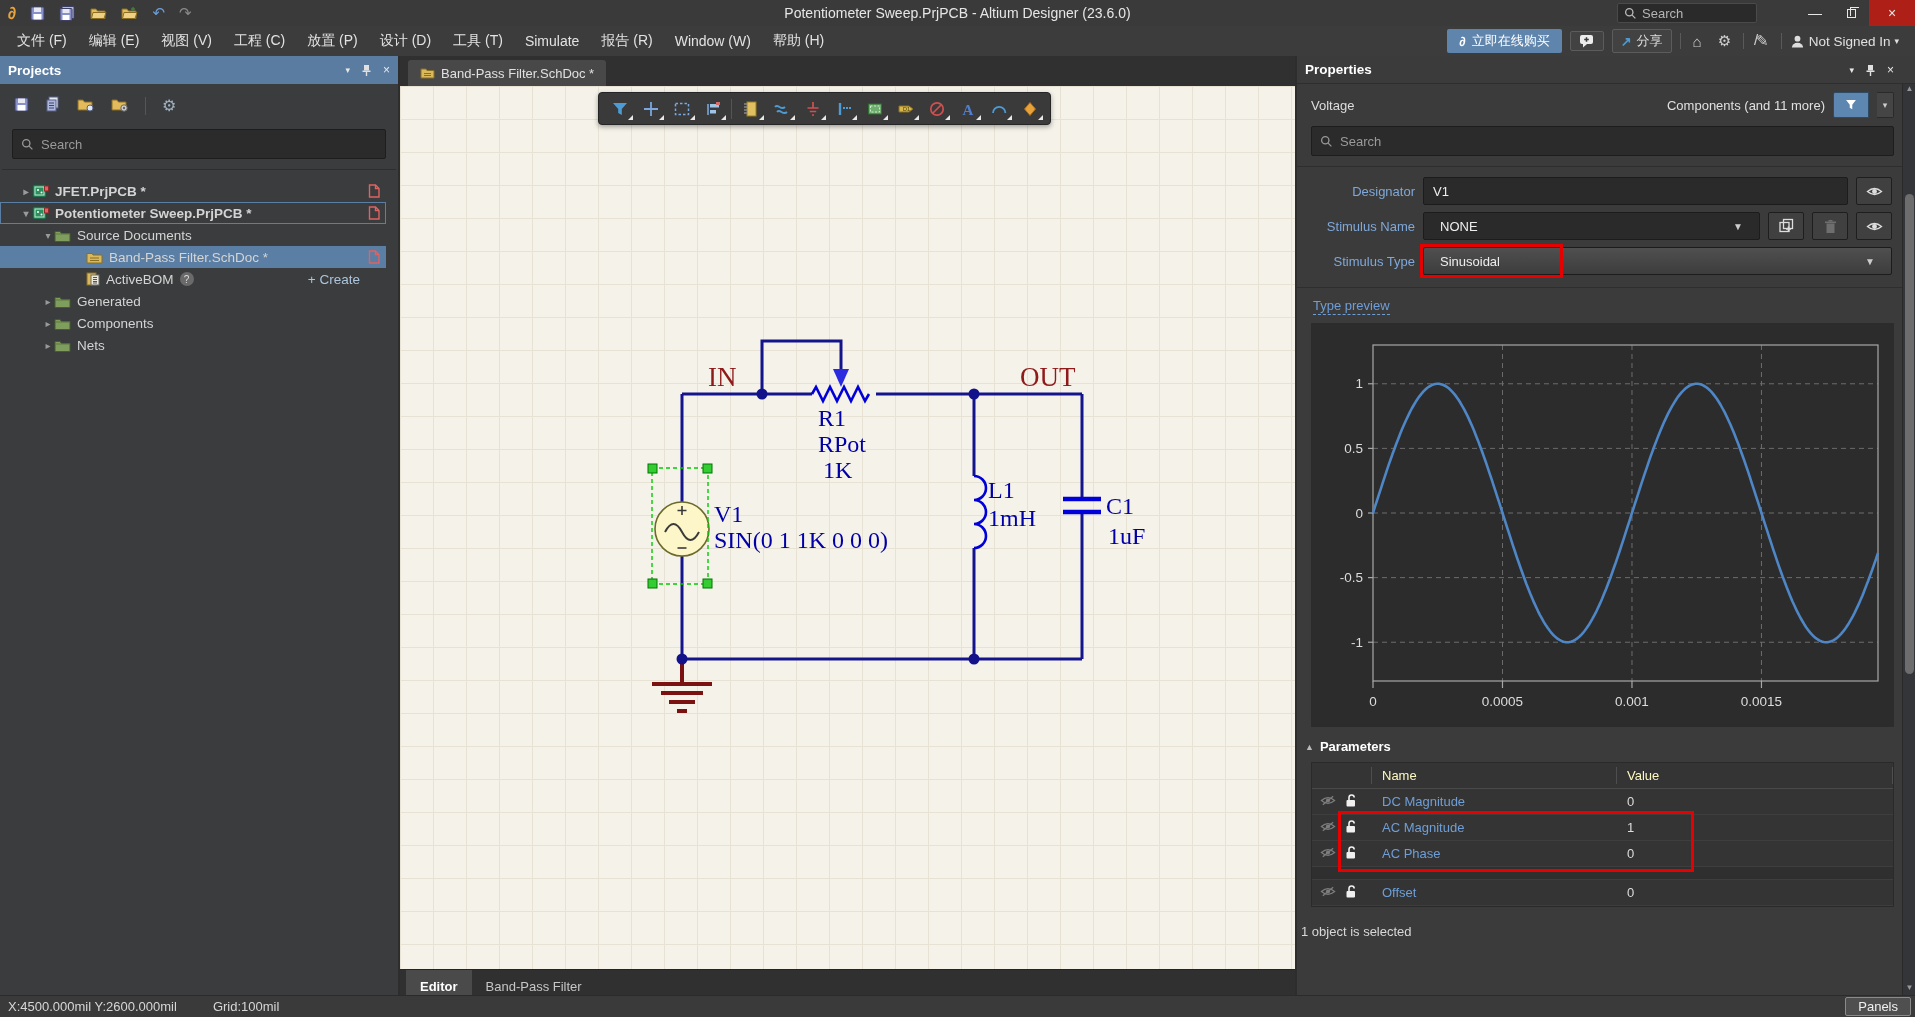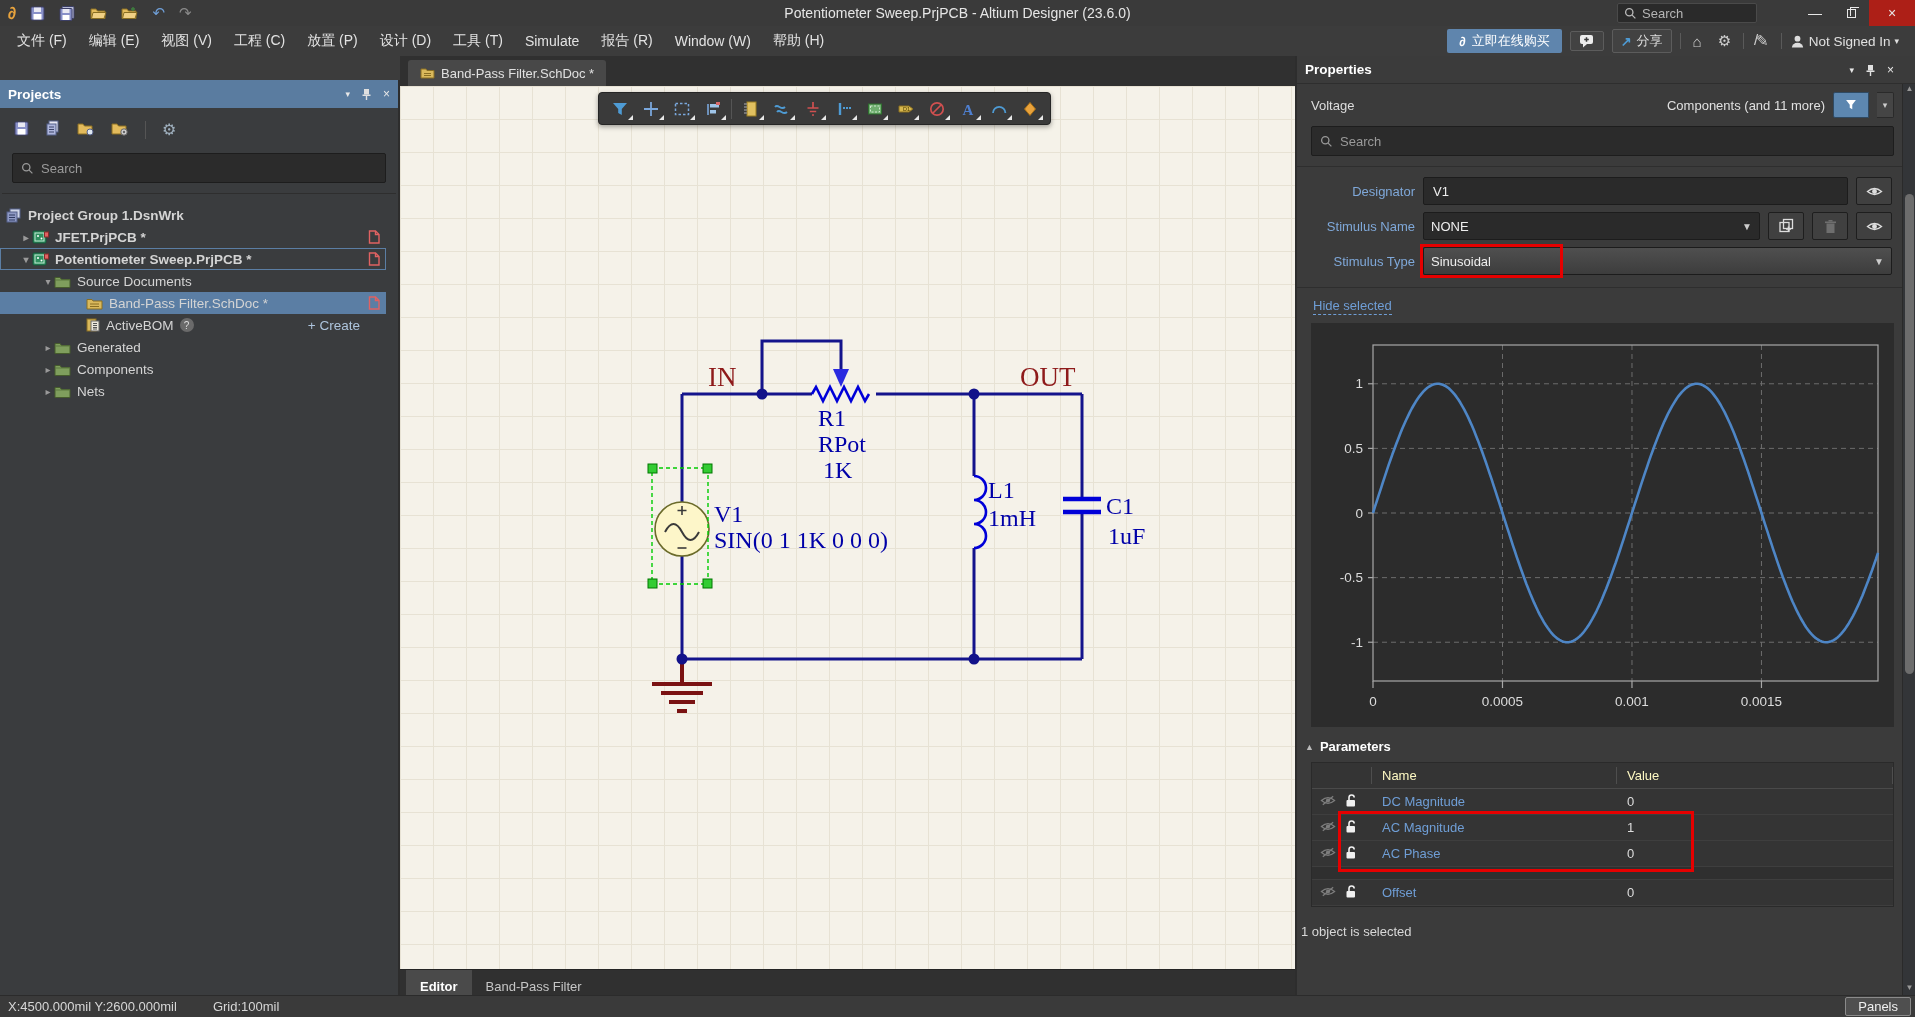--- a/index.html
+++ b/index.html
@@ -32,21 +32,21 @@
   .sq-btn { background:#424242; border:1px solid #5c5c5c; border-radius:2px; padding:2px 8px; display:flex; align-items:center; gap:5px; }
   .share-arrow { color:#4e9bd4; font-weight:bold; }
   .mb-ico { color:#d0d0d0; font-size:15px; padding:0 4px; }
   .mb-sep { width:1px; height:16px; background:#5a5a5a; }
   .signin { display:flex; align-items:center; gap:4px; color:#e0e0e0; font-size:13.5px; }
 
   
   .main { flex:1 1 auto; display:flex; min-height:0; }
 
   
-  .projects { width:400px; flex:0 0 auto; background:#3a3c3e; display:flex; flex-direction:column; border-right:2px solid #2d2d2d;margin-top:24px; }
+  .projects { width:400px; flex:0 0 auto; background:#3a3c3e; display:flex; flex-direction:column; border-right:2px solid #2d2d2d; }
   .panel-head { height:28px; display:flex; align-items:center; padding:0 8px; font-weight:bold; font-size:13.5px; color:#fff; }
   .projects .panel-head { background:#5a7ca0; }
   .ph-ctrl { margin-left:auto; display:flex; align-items:center; gap:12px; font-weight:normal; color:#e8e8e8; }
   .proj-tools { display:flex; align-items:center; gap:16px; padding:12px 14px 8px; }
   .searchbox { margin:6px 12px 10px; height:30px; background:#2b2b2b; border:1px solid #1d1d1d; border-radius:2px;
                display:flex; align-items:center; gap:7px; padding:0 8px; color:#9a9a9a; }
   .proj-divider { height:1px; background:#2e2e2e; margin:0 2px 6px; }
   .tree { flex:1; overflow:hidden; padding-top:4px; }
   .tree-row { height:22px; display:flex; align-items:center; position:relative; margin-right:12px; color:#d4d4d4; font-size:13.5px; white-space:nowrap; }
   .tree-row .exp { width:12px; color:#9a9a9a; font-size:10px; flex:0 0 auto; text-align:center; }
@@ -85,21 +85,21 @@
   .voltage-row { display:flex; align-items:center; padding:8px 8px 6px 14px; gap:8px; }
   .scope { margin-left:auto; color:#e0e0e0; }
   .filter-btn { width:36px; height:26px; background:#5d87b0; border:1px solid #2f4a63; border-radius:2px 0 0 2px; display:flex; align-items:center; justify-content:center; }
   .filter-drop { width:17px; height:26px; background:#454545; border:1px solid #2a2a2a; border-left:none; border-radius:0 2px 2px 0;
                  display:flex; align-items:center; justify-content:center; font-size:9px; color:#ccc; }
   .fields { padding:10px 10px 8px 6px; border-top:1px solid #2e2e2e; display:flex; flex-direction:column; gap:7px; }
   .frow { display:flex; align-items:center; gap:8px; position:relative; }
   .flabel { width:112px; text-align:right; color:#7fa8d9; flex:0 0 auto; }
   .tinput { flex:1; height:28px; background:#2a2a2a; border:1px solid #1c1c1c; border-radius:2px; color:#eee; display:flex; align-items:center; padding:0 9px; }
   .combo { flex:1; height:28px; background:linear-gradient(#4f4f4f,#3d3d3d); border:1px solid #1c1c1c; border-radius:2px; color:#eee;
-           display:flex; align-items:center; padding:0 7px; position:relative; }
+           display:flex; align-items:center; padding:0 16px; position:relative; }
   .combo .car { margin-left:auto; font-size:10px; color:#ccc; }
   .mini-btn { width:36px; height:28px; background:#404040; border:1px solid #1e1e1e; border-radius:2px; display:flex; align-items:center; justify-content:center; flex:0 0 auto; }
   .ann { position:absolute; border:3px solid #e60000; pointer-events:none; z-index:6; }
   .hide-preview { color:#6f9ed6; border-bottom:1px dashed #6f9ed6; align-self:flex-start; margin:10px 0 8px 16px; padding-bottom:1px; }
   .chart-wrap { margin:0 8px 0 14px; height:404px; background:#2c2c2c; flex:0 0 auto; }
   .params-head { display:flex; align-items:center; gap:6px; margin:12px 0 8px 8px; color:#fff; font-weight:bold; }
   .params-head .tri { font-size:9px; color:#bbb; }
   .params-table { margin:0 8px 0 14px; background:#343434; border:1px solid #2a2a2a; position:relative; flex:0 0 auto; }
   .pt-head { height:26px; display:flex; align-items:center; color:#fef9c3; border-bottom:1px solid #4a4a4a; }
   .pt-c1 { width:60px; flex:0 0 auto; border-right:1px solid #4e4e4e; height:70%; }
@@ -263,31 +263,20 @@
       </div>
       <div class="searchbox">
         <svg width="13" height="13" viewBox="0 0 16 16">
             <circle cx="6.5" cy="6.5" r="4.5" fill="none" stroke="#999" stroke-width="1.6"></circle>
             <path d="M10 10l4 4" stroke="#999" stroke-width="1.6"></path>
           </svg>
         <span>Search</span>
       </div>
       <div class="proj-divider"></div>
       <div class="tree" id="tree">
-          <div class="tree-row bold" style="padding-left: 6px;">
-            <span class="ti">
-              <svg width="16" height="15" viewBox="0 0 16 15">
-                <rect x="4" y="1" width="10" height="9" fill="#cfd6e8" stroke="#55608a"></rect>
-                <rect x="1" y="4" width="10" height="10" fill="#8e99c4" stroke="#55608a"></rect>
-                <path d="M3 7h6M3 9.5h6M3 12h6" stroke="#2f3a60"></path>
-              </svg>
-            </span>
-            <span class="lbl">Project Group 1.DsnWrk</span>
-            <span class="spacer"></span>
-          </div>
           <div class="tree-row bold" style="padding-left: 20px;">
             <span class="exp">▸</span>
             <span class="ti">
               <svg width="17" height="14" viewBox="0 0 17 14">
                 <rect x="1" y="1" width="13" height="12" rx="1" fill="#2e8f5e" stroke="#14583a"></rect>
                 <rect x="3" y="3" width="9" height="8" fill="none" stroke="#bfe8d2"></rect>
                 <circle cx="6" cy="6" r="1" fill="#fff"></circle>
                 <circle cx="9.5" cy="8.5" r="1" fill="#fff"></circle>
                 <rect x="12.5" y="2" width="4" height="5" fill="#e06262" stroke="#8a2a2a"></rect>
               </svg>
@@ -641,21 +630,21 @@
           <div class="frow">
             <span class="flabel">Stimulus Type</span>
             <span class="combo">
                 <span>Sinusoidal</span>
                 <span class="car">▼</span>
               </span>
             <span class="ann" style="left:117px; top:-3px; width:143px; height:34px;"></span>
           </div>
         </div>
         <div style="height:1px;background:#2e2e2e;margin:4px 0 0;"></div>
-        <span class="hide-preview">Hide selected</span>
+        <span class="hide-preview">Type preview</span>
         <div class="chart-wrap">
           <svg id="chartSvg" width="583" height="404">
               <line x1="62" y1="319.23076923076917" x2="567" y2="319.23076923076917" stroke="#6c6c6c" stroke-width="1" stroke-dasharray="5 4"></line>
               <line x1="62" y1="254.6153846153846" x2="567" y2="254.6153846153846" stroke="#6c6c6c" stroke-width="1" stroke-dasharray="5 4"></line>
               <line x1="62" y1="190" x2="567" y2="190" stroke="#6c6c6c" stroke-width="1" stroke-dasharray="5 4"></line>
               <line x1="62" y1="125.38461538461539" x2="567" y2="125.38461538461539" stroke="#6c6c6c" stroke-width="1" stroke-dasharray="5 4"></line>
               <line x1="62" y1="60.769230769230774" x2="567" y2="60.769230769230774" stroke="#6c6c6c" stroke-width="1" stroke-dasharray="5 4"></line>
               <line x1="191.4871794871795" y1="22" x2="191.4871794871795" y2="358" stroke="#6c6c6c" stroke-width="1" stroke-dasharray="5 4"></line>
               <line x1="320.974358974359" y1="22" x2="320.974358974359" y2="358" stroke="#6c6c6c" stroke-width="1" stroke-dasharray="5 4"></line>
               <line x1="450.4615384615385" y1="22" x2="450.4615384615385" y2="358" stroke="#6c6c6c" stroke-width="1" stroke-dasharray="5 4"></line>

